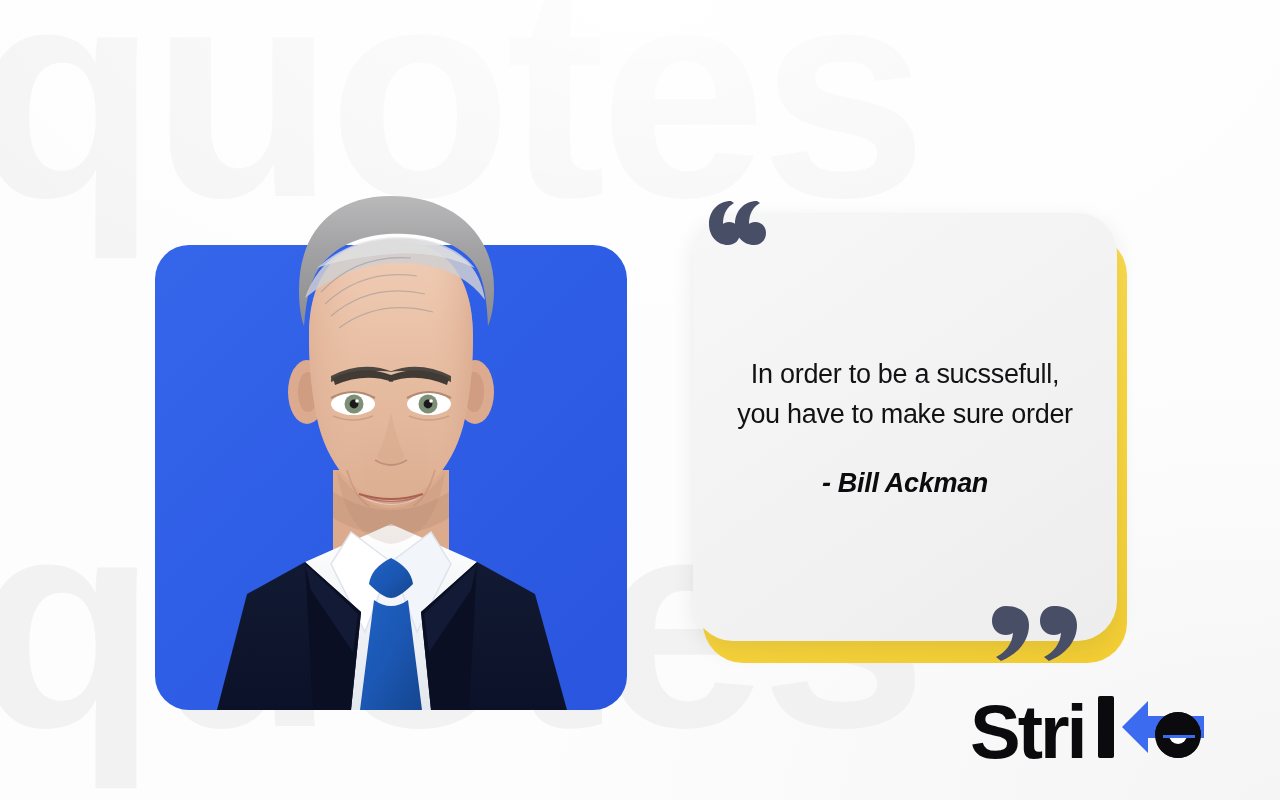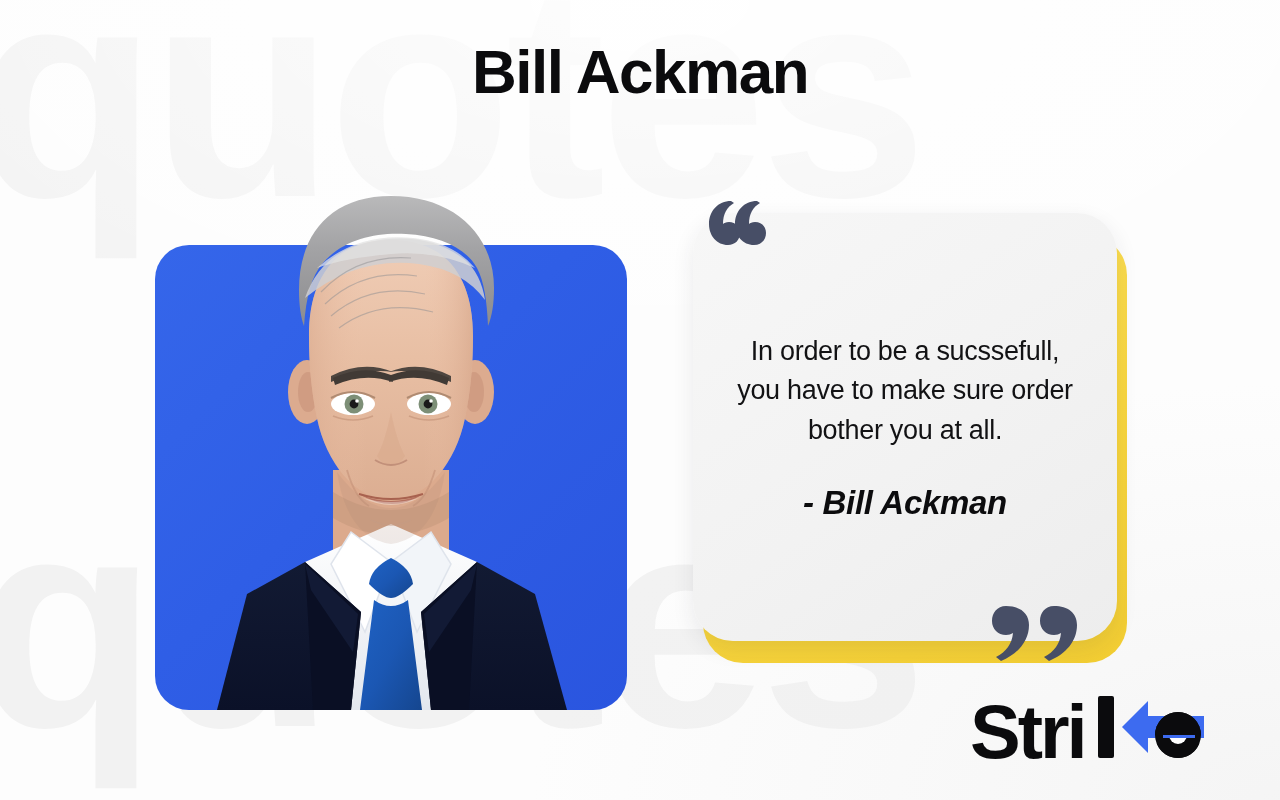--- a/index.html
+++ b/index.html
@@ -92,21 +92,21 @@
   .quote-text{
     font-size:27px;
     line-height:1.45;
     color:#121214;
     text-align:center;
     letter-spacing:-.3px;
     margin:0;
   }
   .quote-author{
     margin-top:34px;
-    font-size:33px;
+    font-size:27px;
     font-weight:700;
     font-style:italic;
     color:#0c0c0e;
     letter-spacing:-.3px;
     text-align:center;
   }
   
   .qmark{position:absolute;line-height:1;color:#474e66;font-weight:700;user-select:none;}
   .qmark svg{display:block;}
   .qmark.open{left:27px;top:-14px;}
@@ -120,21 +120,20 @@
 <body>
 
 <div id="stage">
 
   <div class="wm-layer">
     <div class="wm-row r1">quotes</div>
     <div class="wm-row r2">quotes</div>
   </div>
   <div class="bg-shade"></div>
 
-  <div class="title">Bill Ackman</div>
 
   <div class="portrait-wrap">
     <div class="portrait-card"></div>
     <div class="photo">
       <svg width="472" height="618" viewBox="0 0 472 618" xmlns="http://www.w3.org/2000/svg">
         <defs>
           <clipPath id="cardClip">
             <rect x="0" y="153" width="472" height="465" rx="34" ry="34"></rect>
           </clipPath>
           <clipPath id="fullClip">
@@ -271,21 +270,20 @@
       </svg>
     </div>
   </div>
 
   <div class="quote-stack">
     <div class="quote-yellow"></div>
     <div class="quote-white">
       <div class="quote-text">
         <div>In order to be a sucssefull,</div>
         <div>you have to make sure order</div>
-        <div>bother you at all.</div>
       </div>
       <div class="quote-author">- Bill Ackman</div>
     </div>
 
     <div class="qmark open">
       <svg width="58" height="48" viewBox="0 0 58 48" xmlns="http://www.w3.org/2000/svg">
         <path d="M23 2 C10 2 1 12 1 25 C1 37 9 46 20 46 C27 46 32 41 32 34 C32 28 28 23 21 23 C18 23 16 24 15 25 C15 15 19 8 26 4 Z" fill="#474e66"></path>
         <path d="M49 2 C36 2 27 12 27 25 C27 37 35 46 46 46 C53 46 58 41 58 34 C58 28 54 23 47 23 C44 23 42 24 41 25 C41 15 45 8 52 4 Z" fill="#474e66"></path>
       </svg>
     </div>

